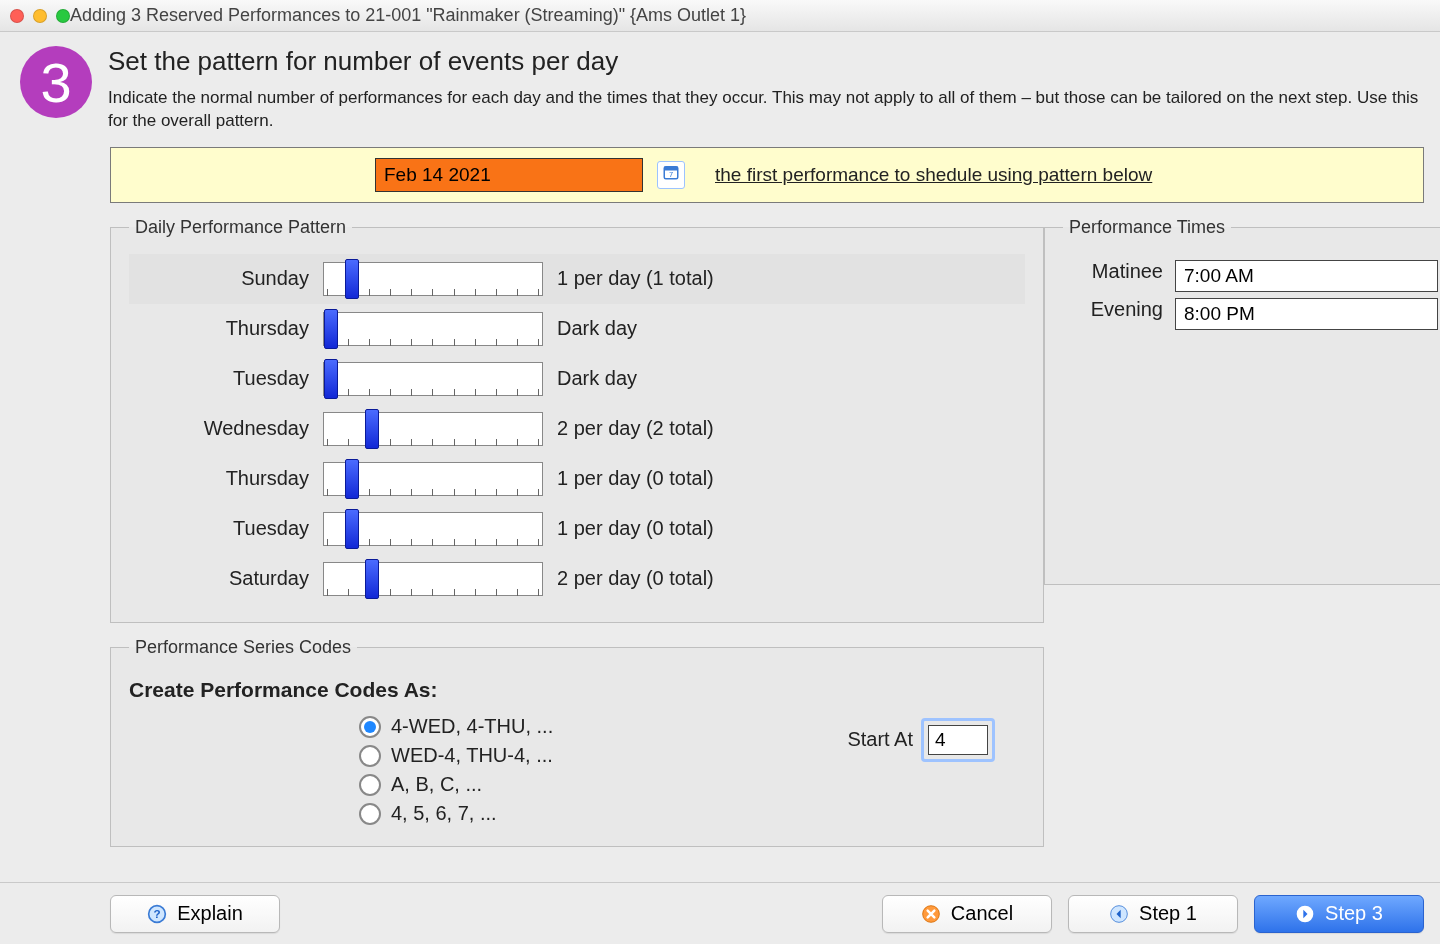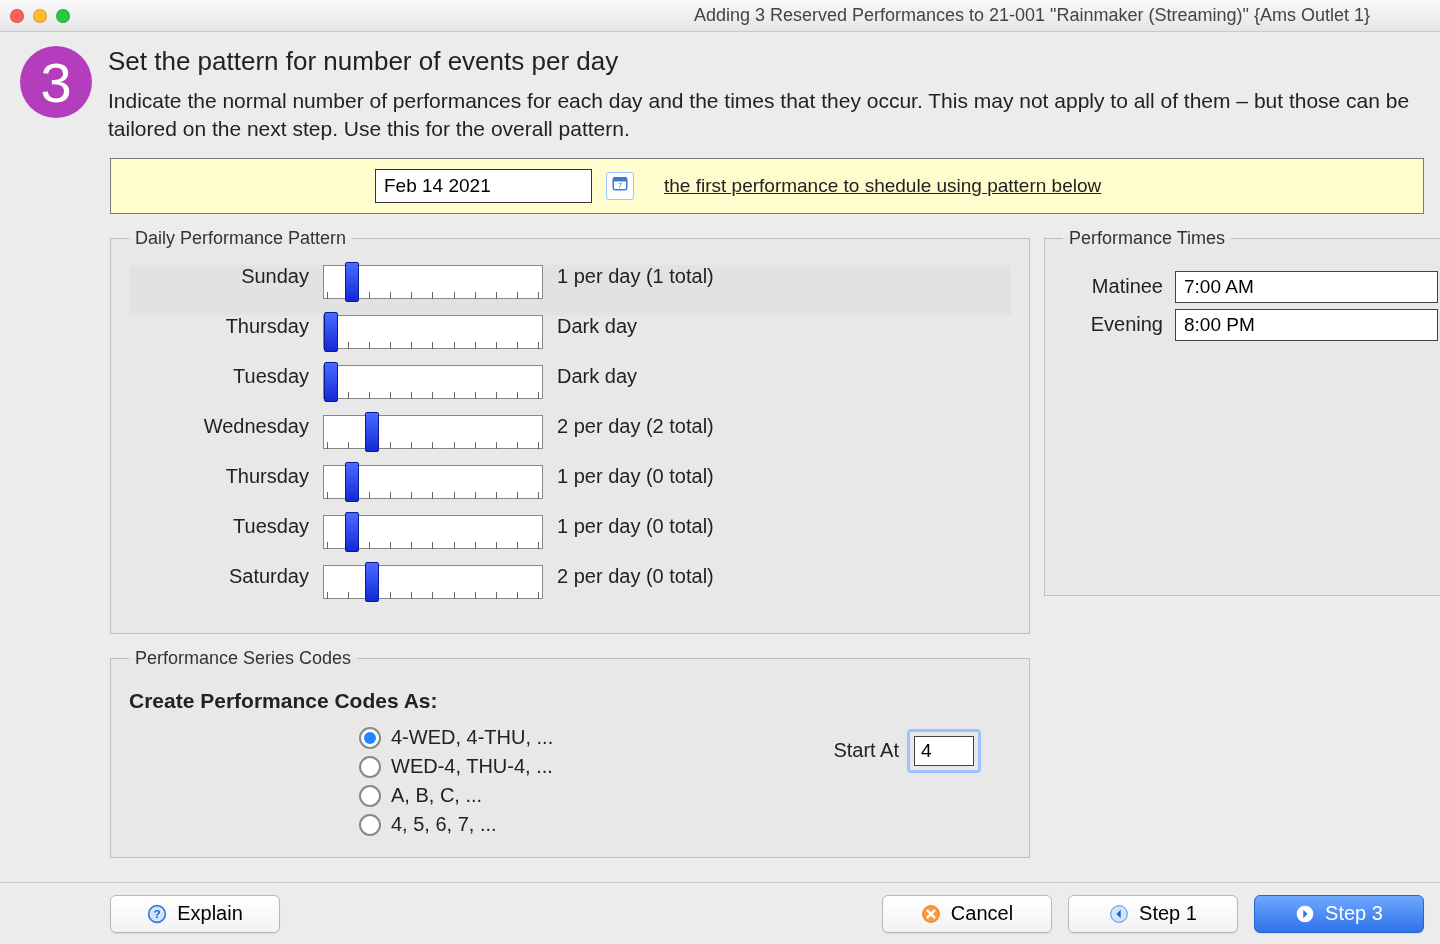--- a/index.html
+++ b/index.html
@@ -13,53 +13,53 @@
     --step-badge: #b43dbd;
     --primary-btn: #3b7ff0;
   }
   * { box-sizing: border-box; }
   html, body { margin:0; padding:0; width:1440px; height:944px; font-family: "Lucida Grande","Helvetica Neue",Arial,sans-serif; font-size:18px; color:var(--text); background:#fff; }
   .window { width:100%; height:100%; display:flex; flex-direction:column; background:var(--bg); }
   .titlebar { height:32px; background:linear-gradient(#f9f9f9,#e5e5e5); border-bottom:1px solid #c9c9c9; display:flex; align-items:center; padding:0 10px; }
   .traffic { display:flex; gap:9px; }
   .dot { width:14px; height:14px; border-radius:50%; border:1px solid rgba(0,0,0,.15); }
   .dot.red{background:#ff5f57;} .dot.yellow{background:#ffbd2e;} .dot.green{background:#28c940;}
-  .title { flex:1; text-align:right; font-size:18px; color:#444; }
+  .title { flex:1; text-align:left; font-size:18px; color:#444; }
   .content { flex:1; padding:10px 16px 0 16px; display:flex; flex-direction:column; }
   .header-row { display:flex; gap:16px; align-items:flex-start; padding:4px 4px 10px 4px; }
   .step-badge { width:72px; height:72px; border-radius:50%; background:var(--step-badge); color:#fff; font-size:56px; font-weight:400; display:flex; align-items:center; justify-content:center; flex-shrink:0; font-family:Arial,sans-serif; }
   .header-text h1 { margin:0 0 10px 0; font-size:26px; font-weight:400; }
-  .header-text p { margin:0; font-size:21px; line-height:1.35; }
+  .header-text p { margin:0; font-size:17px; line-height:1.35; }
   .date-bar { margin:4px 0 14px 94px; background:var(--yellow); border:1px solid #7a7a7a; padding:10px 20px; display:flex; align-items:center; gap:14px; }
-  .date-input { width:217px; height:34px; border:1px solid #333; background:#ffffff; padding:10px 8px; font-size:19px; }
+  .date-input { width:268px; height:34px; border:1px solid #333; background:#f97316; padding:10px 8px; font-size:19px; }
   .cal-icon { width:28px; height:28px; border:1px solid #9cc3ff; background:#fff; display:flex; align-items:center; justify-content:center; border-radius:3px; }
   .cal-icon svg{width:18px;height:18px;}
   .date-caption { font-size:19px; margin-left:16px;text-decoration:underline; }
-  .middle { flex:1; display:flex; gap:14px; padding-left:94px; }
+  .middle { flex:1; display:flex; padding-left:94px; }
   .left-col { flex:1; display:flex; flex-direction:column; gap:14px; }
   .right-col { width:380px; }
   fieldset.group { border:1px solid #bfbfbf; background:var(--panel); padding:16px 18px 18px 18px; margin:0; }
   fieldset.group > legend { padding:0 6px; font-size:18px; color:#333; }
-  .day-row { display:flex; gap:14px; height:50px; }
+  .day-row { display:flex; align-items:center; gap:14px; height:50px; }
   .day-row.striped { background:#e2e2e2; }
   .day-label { width:180px; text-align:right; font-size:20px; }
   .slider { width:220px; height:34px; border:1px solid #888; background:#fff; position:relative; }
   .slider .ticks { position:absolute; bottom:-1px; left:0; right:0; display:flex; justify-content:space-between; padding:0 3px; }
   .slider .ticks span { width:1px; height:7px; background:#666; display:block; }
   .slider .thumb { position:absolute; top:-4px; width:14px; height:40px; background:linear-gradient(#4a6bff,#1228d6); border:1px solid #0a1a99; border-radius:2px; }
   .day-value { font-size:20px; }
   .codes-inner h3 { margin:4px 0 10px 0; font-size:21px; font-weight:700; }
   .radio-row { display:flex; align-items:flex-end; gap:10px; padding:3px 0 3px 230px; font-size:20px; }
   .radio { width:22px; height:22px; border-radius:50%; border:2px solid #888; background:#fff; display:inline-flex; align-items:center; justify-content:center; }
   .radio.checked::after { content:""; width:12px; height:12px; border-radius:50%; background:#1e87ff; }
   .start-at { position:absolute; right:30px; top:40px; display:flex; align-items:center; gap:8px; font-size:20px; }
   .start-at .field-wrap { padding:4px; border:3px solid #9ec3ff; border-radius:4px; }
   .start-at input { width:60px; height:30px; border:1px solid #444; padding:1px 6px; font-size:19px; }
   .codes-inner{position:relative;}
-  .pt-row { display:flex; align-items:center; gap:12px; margin:6px 0; }
+  .pt-row { display:flex; gap:12px; margin:6px 0; }
   .pt-row label { width:100px; text-align:right; font-size:20px; }
   .pt-row input { flex:1; height:32px; border:1px solid #444; background:#fff; padding:2px 8px; font-size:19px; }
   .footer { height:62px; border-top:1px solid #c9c9c9; background:#ececec; display:flex; align-items:center; padding:0 16px 0 110px; gap:16px; }
   .btn { height:38px; min-width:170px; border:1px solid #b8b8b8; border-radius:6px; background:linear-gradient(#ffffff,#f2f2f2); display:flex; align-items:center; justify-content:center; gap:10px; font-size:20px; padding:0 20px; box-shadow:0 1px 1px rgba(0,0,0,.08); }
   .btn.primary { background:linear-gradient(#6fa8ff,#2e72ea); color:#fff; border-color:#2a63cf; }
   .btn .ico{display:inline-flex;}
   .btn .ico svg{width:20px;height:20px;}
   .spacer{flex:1;}
 </style>
 </head>

